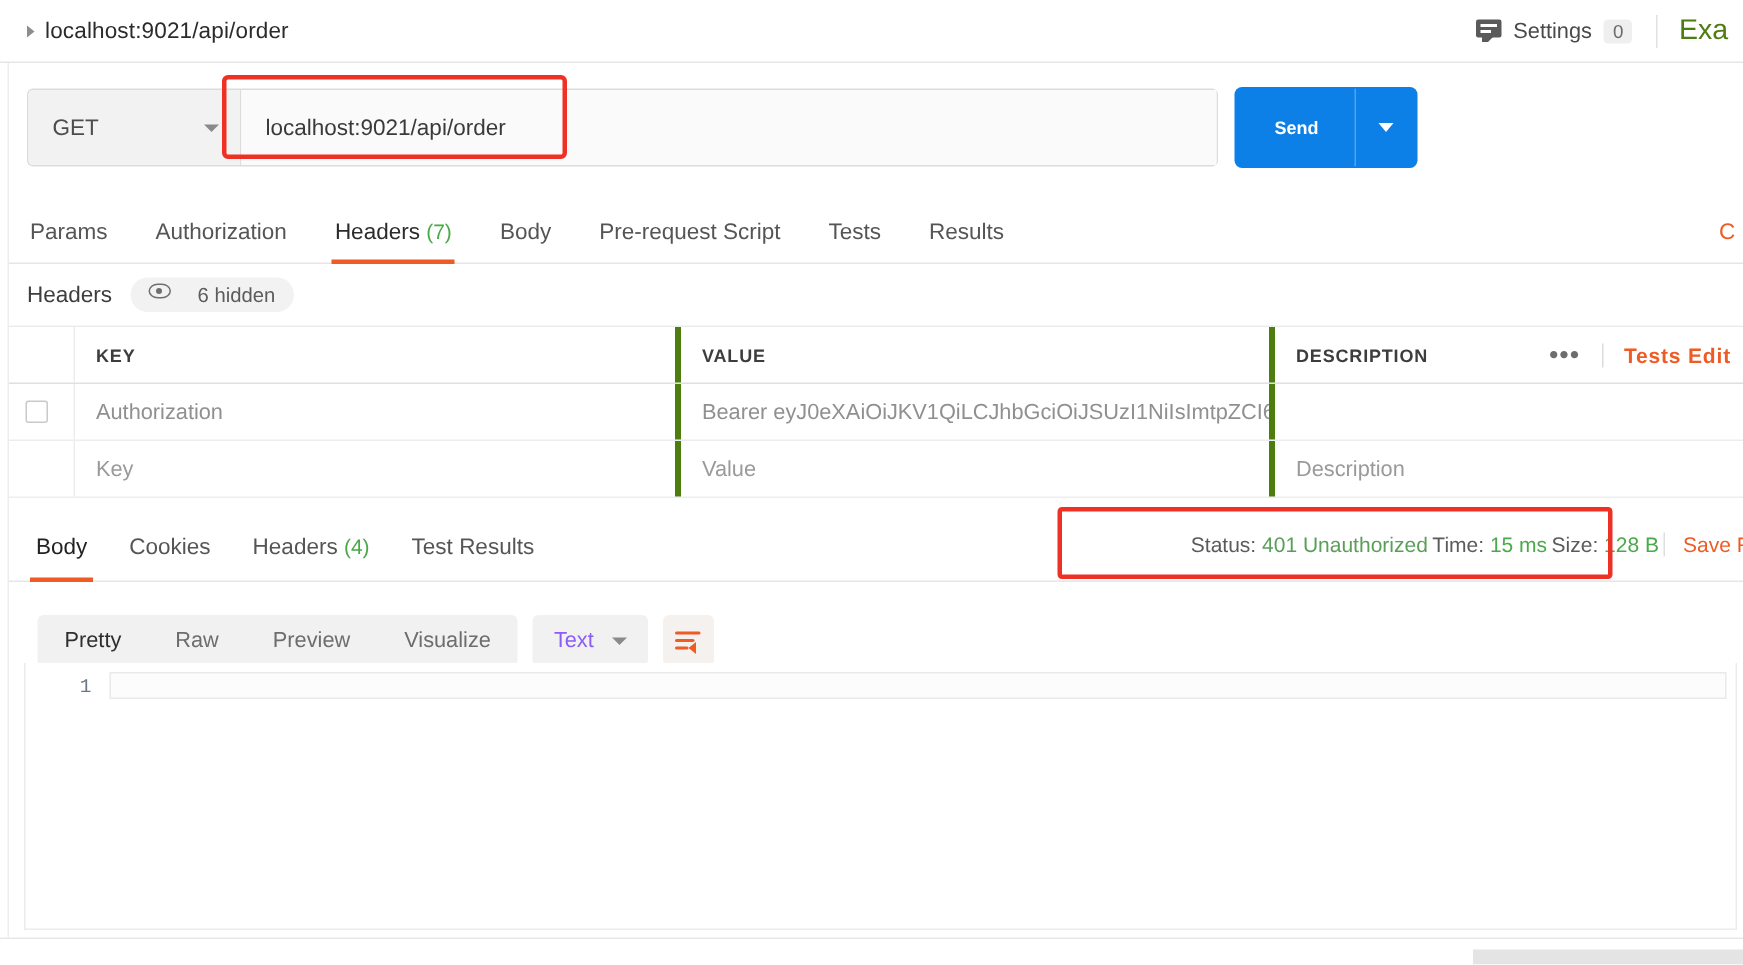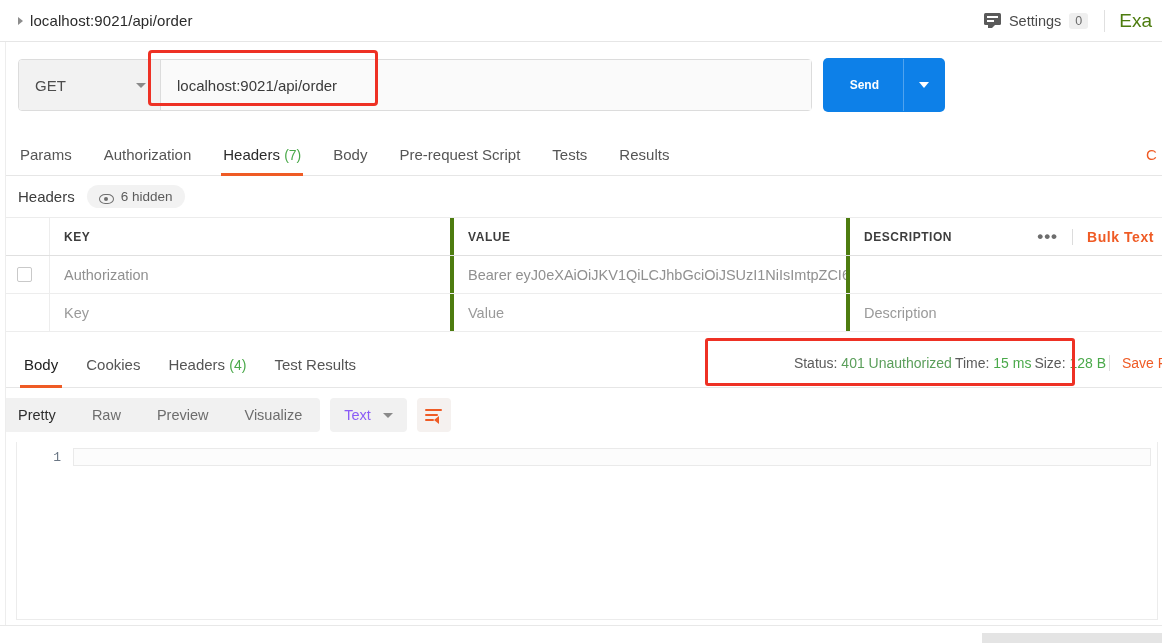--- a/index.html
+++ b/index.html
@@ -124,21 +124,21 @@
   }
 
   
   .hdrbar {
     position:absolute; left:0; top:176px; width:1162px; height:42px;
     display:flex; align-items:center; padding-left:18px; gap:12px;
     border-bottom:1px solid #ececec;
   }
   .hdrbar-title { font-size:15px; color:#3d3d3d; }
   .hidden-pill {
-    display:flex; align-items:flex-end; gap:7px; background:#f2f2f2;
+    display:flex; align-items:flex-start; gap:18px; background:#f2f2f2;
     border-radius:12px; padding: 4px 12px; cursor:pointer;
   }
   .eye {
     width:15px; height:10px; border:1.6px solid #6f6f6f;
     border-radius: 50% 50% 50% 50% / 60% 60% 60% 60%; position:relative;
   }
   .eye::after {
     content:""; position:absolute; left:4.2px; top:2.1px; width:4px; height:4px;
     border-radius:50%; background:#6f6f6f;
   }
@@ -192,22 +192,22 @@
     color:#ef5b25; font-size:14px; padding-bottom:16px; padding-left:12px;
     overflow:hidden; white-space:nowrap; width:52px; cursor:pointer;
   }
   .annot-status {
     position:absolute; left:705px; top:338px; width:370px; height:48px;
     border:3px solid #ee3124; border-radius:3px; pointer-events:none; z-index:30;
   }
 
   
   .viewbar {
-    position:absolute; left:0; top:388px; width:1162px; height:54px;
-    display:flex; align-items:center; padding-left:0; gap:10px;
+    position:absolute; left:0; top:400px; width:1162px; height:54px;
+    display:flex; align-items:center; padding-left:25px; gap:10px;
   }
   .seg { display:flex; align-items:center; background:#f1f1f1; border-radius:4px; height:34px; }
   .segbtn { font-size:14.5px; color:#6d6d6d; padding: 0 18px; cursor:pointer; height:100%;
             display:flex; align-items:center; }
   .segbtn.active { color:#2f2f2f; }
   .typesel {
     display:flex; align-items:center; gap:12px; background:#f1f1f1; border-radius:4px;
     height:34px; padding: 0 14px; cursor:pointer;
   }
   .typesel-label { font-size:14.5px; color:#8b5cf6; }
@@ -340,21 +340,21 @@
 
     <div class="kvrow head">
       <div class="cell c-check"></div>
       <div class="cell c-key">KEY</div>
       <div class="cell c-val">VALUE</div>
       <div class="cell c-desc">
         <span>DESCRIPTION</span>
         <span class="head-actions">
           <span class="dots">•••</span>
           <span class="vsep"></span>
-          <span class="bulk">Bulk Text</span>
+          <span class="bulk">Tests Edit</span>
         </span>
       </div>
     </div>
 
     <div class="kvrow">
       <div class="cell c-check">
         <span class="chk"></span>
       </div>
       <div class="cell c-key">
         <span class="cell-text filled">Authorization</span>

